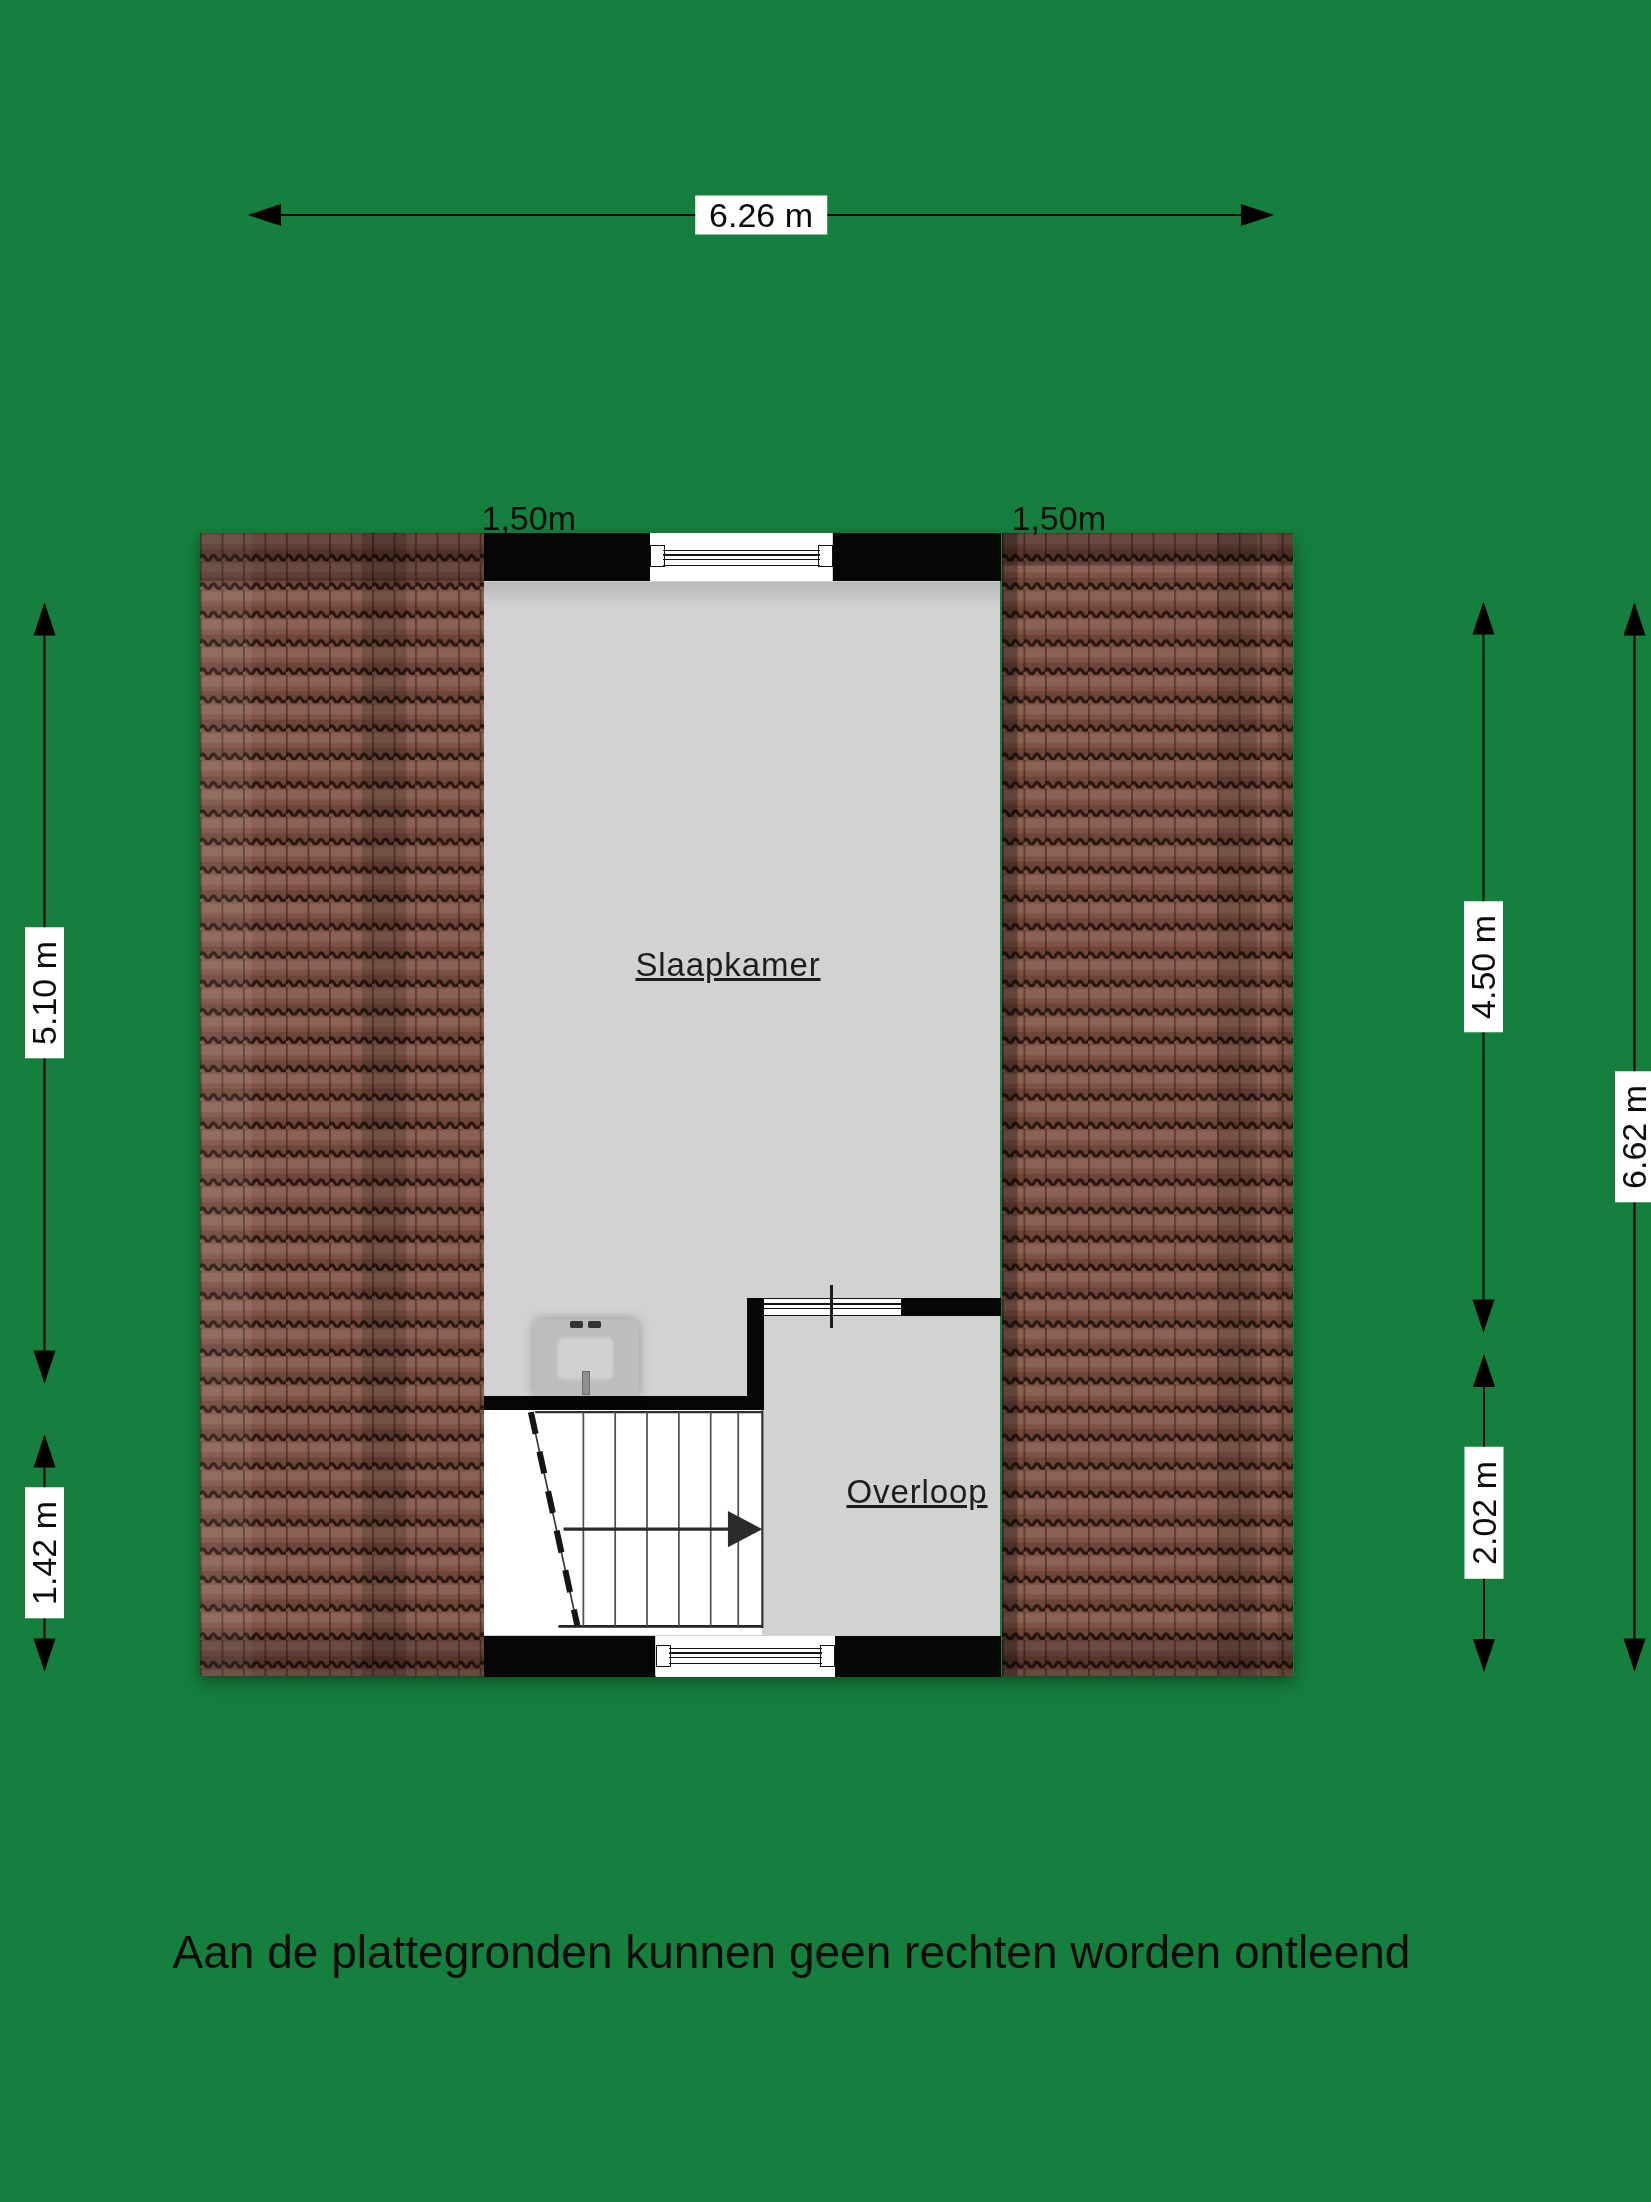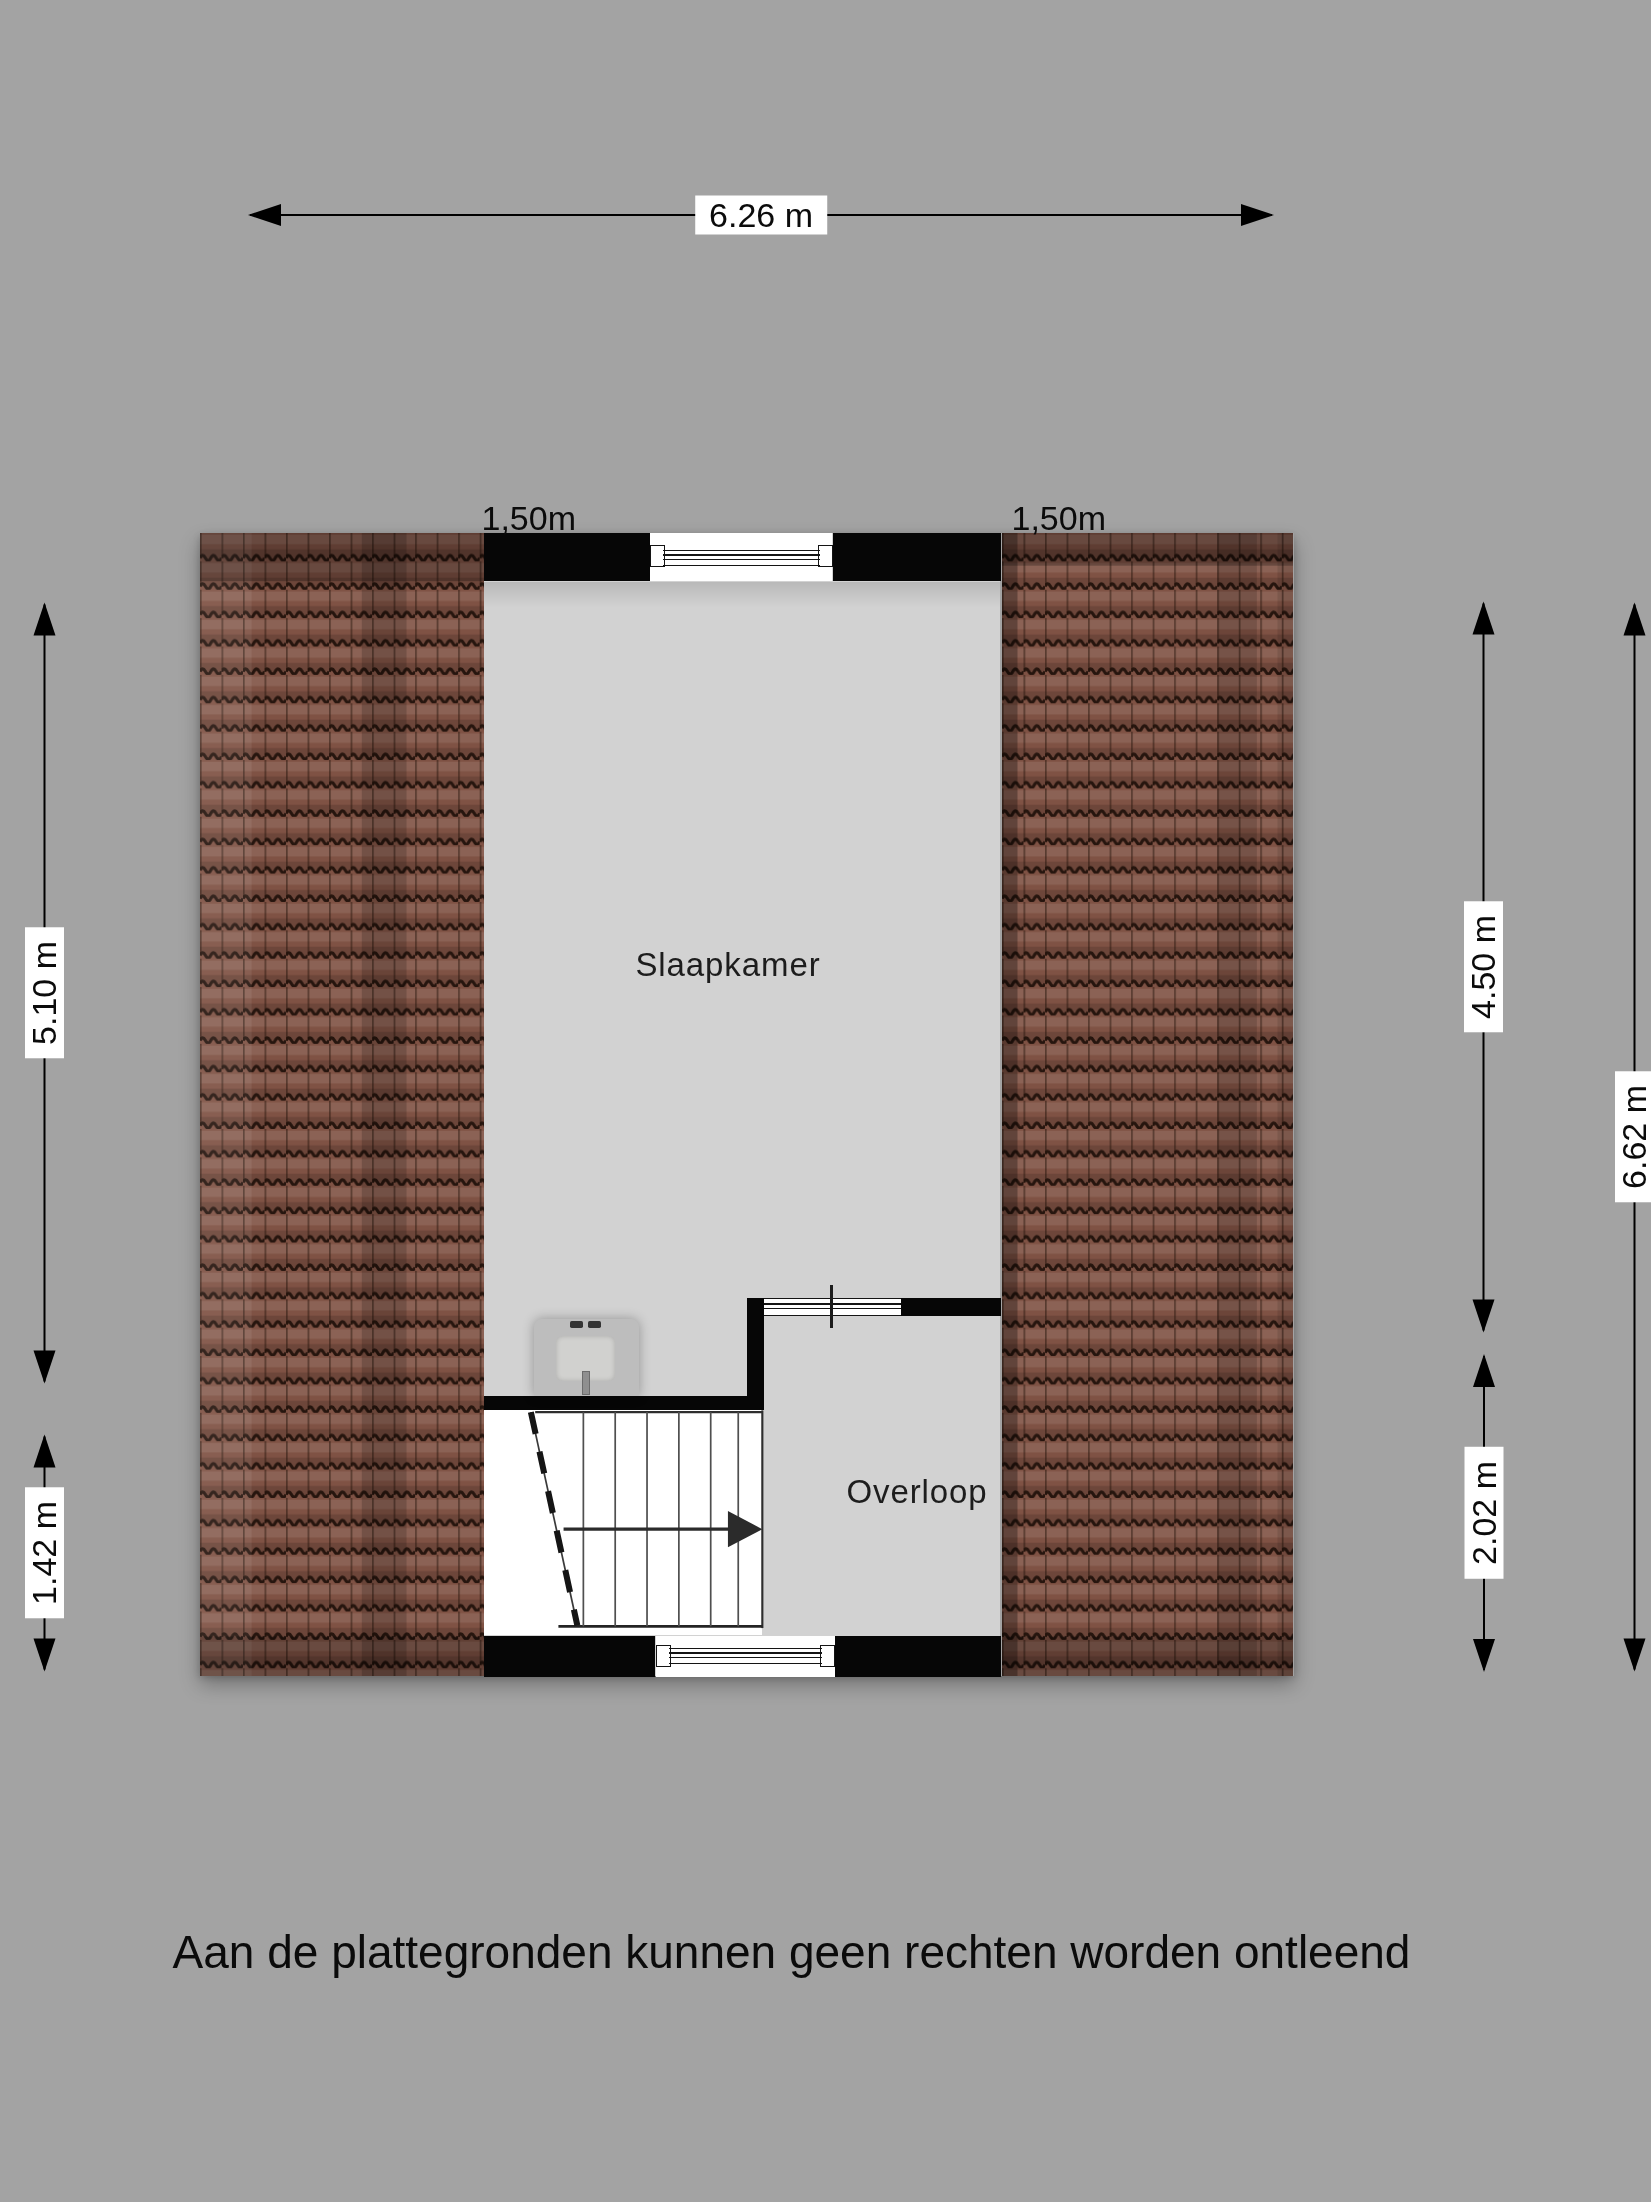--- a/index.html
+++ b/index.html
@@ -1,17 +1,17 @@
 <!DOCTYPE html>
 <html style="font-size:13.8px"><head>
 <meta charset="utf-8">
 <style>
   html,body{margin:0;padding:0;background:#ffffff;}
   .page{
-    position:relative;width:1652px;height:2203px;background:#a3a3a3;overflow:hidden;
+    position:relative;width:1652px;height:2203px;background:#15803d;overflow:hidden;
     font-family:"Liberation Sans", sans-serif;color:#111;
   }
   
   .plan-shadow{position:absolute;left:200px;top:533px;width:1094px;height:1143px;
     box-shadow:0 8.6px 19px rgba(0,0,0,.30), 0 1.7px 6.9px rgba(0,0,0,.18);}
   .tiles{position:absolute;top:533px;height:1143px;}
   .tiles-left{left:200px;width:284px;}
   .tiles-right{left:1002px;width:291px;}
   .floor-central{position:absolute;left:484px;top:533px;width:516px;height:1143px;background:#d2d2d2;}
   .floor-top-shade{position:absolute;left:484px;top:582px;width:516px;height:26px;
@@ -68,21 +68,21 @@
   .dim-bottom{left:330px;top:1855px;width:847px;height:38px;}
   .dim-left-upper{left:-346px;top:974px;width:781px;height:38px;}
   .dim-left-lower{left:-74px;top:1534px;width:237px;height:38px;}
   .dim-right-upper{left:1118px;top:948px;width:731px;height:38px;}
   .dim-right-lower{left:1325px;top:1494px;width:318px;height:38px;}
   .dim-right-outer{left:1100px;top:1118px;width:1069px;height:38px;}
   .free-label{position:absolute;font-size:34px;color:#0b0b0b;text-align:right;width:172px;}
   .lbl-150-left{left:404px;top:499px;}
   .lbl-150-right{left:934px;top:499px;}
   
-  .room-label{position:absolute;font-size:33px;color:#1d1d1d;text-align:center;letter-spacing:0.9px;}
+  .room-label{position:absolute;font-size:33px;color:#1d1d1d;text-align:center;letter-spacing:0.9px;text-decoration:underline;}
   .lbl-slaapkamer{left:556px;top:946px;width:344px;}
   .lbl-overloop{left:788px;top:1473px;width:258px;}
   
   .footer{position:absolute;left:0;top:1932px;width:1583px;text-align:center;color:#0b0b0b;}
   .footer p{margin:0;font-size:46px;line-height:40px;}
   .footer p+p{margin-top:22.4px;}
 </style>
 </head>
 <body>
 

